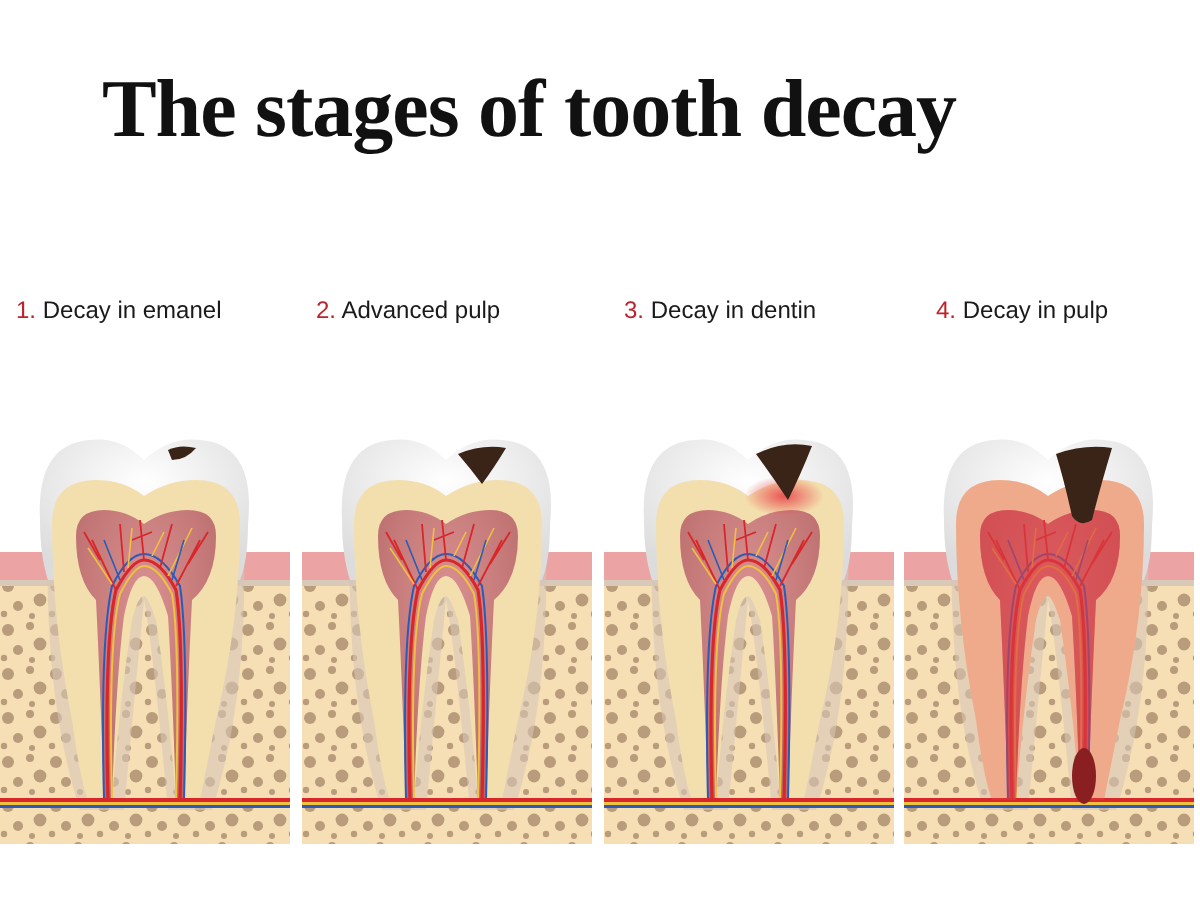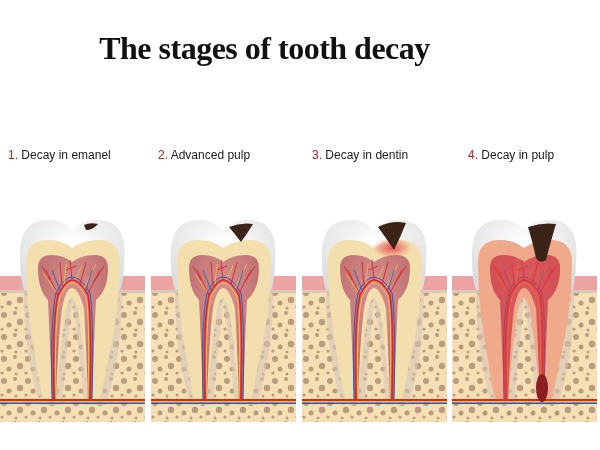--- a/index.html
+++ b/index.html
@@ -1,17 +1,17 @@
 <!DOCTYPE html>
 <html><head>
 <meta charset="utf-8">
 <style>
   html,body{margin:0;padding:0;background:#ffffff;}
   body{width:600px;height:450px;position:relative;overflow:hidden;font-family:"Liberation Sans",sans-serif;}
-  .title{position:absolute;left:0;top:30px;width:529px;text-align:center;font-family:"Liberation Serif","DejaVu Serif",serif;font-weight:bold;font-size:32px;color:#111;letter-spacing:-0.5px;}
+  .title{position:absolute;left:0;top:30px;width:529px;text-align:center;font-family:"Liberation Serif","DejaVu Serif",serif;font-weight:bold;font-size:41px;color:#111;letter-spacing:-0.5px;}
   .label{position:absolute;top:148px;font-size:12px;color:#1a1a1a;white-space:nowrap;}
   .label .num{color:#c0202a;}
   .panel{position:absolute;top:200px;width:145px;height:222px;overflow:hidden;}
   .panel svg{display:block;}
 </style>
 </head>
 <body>
 
 <div class="title">The stages of tooth decay</div>
 

